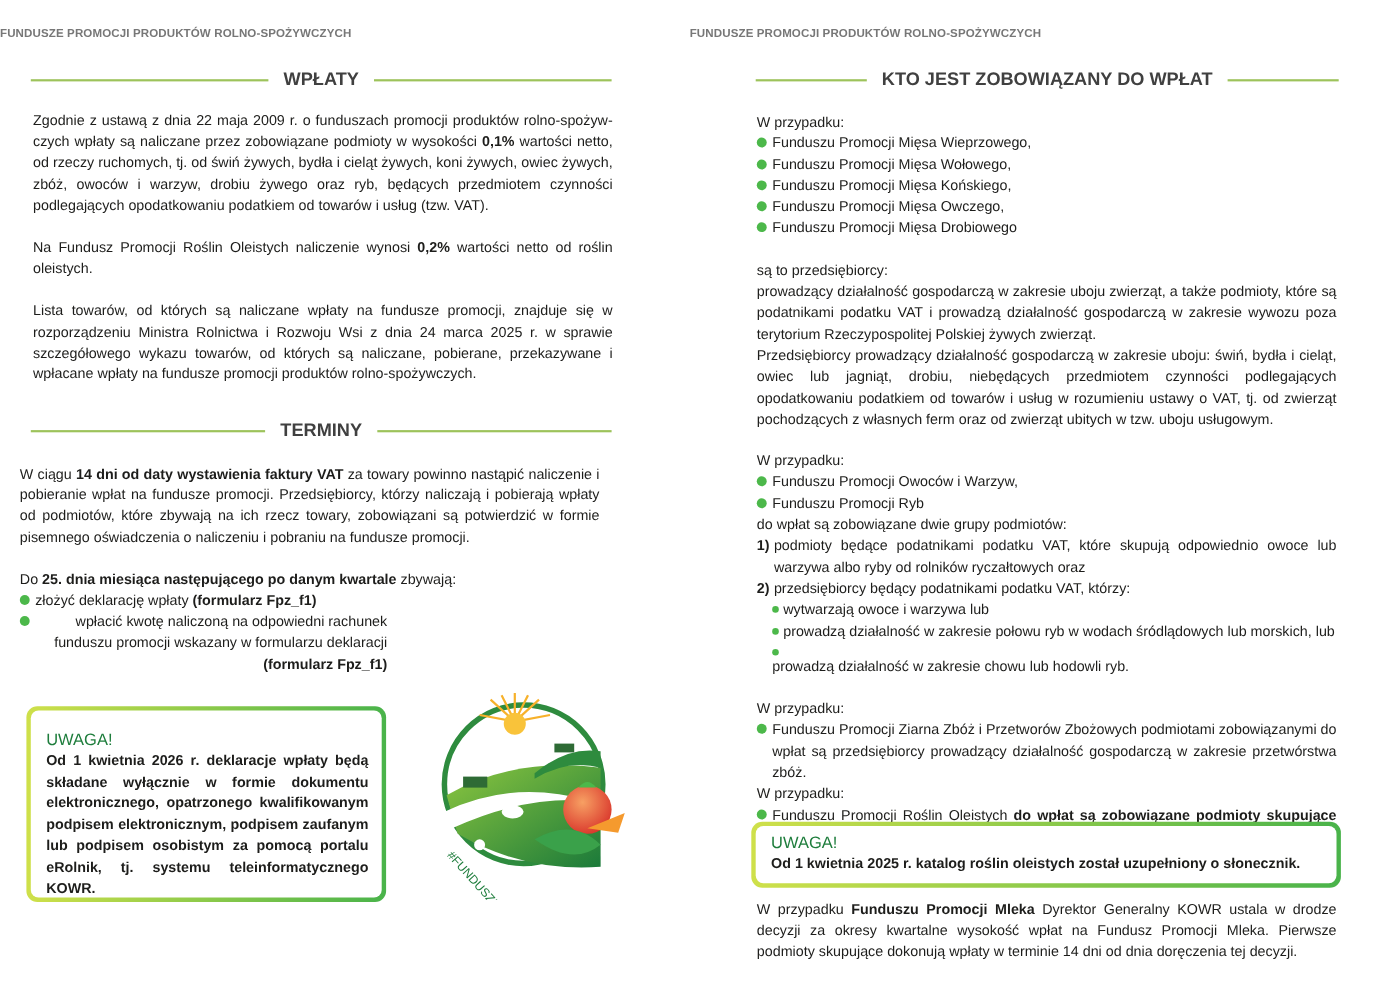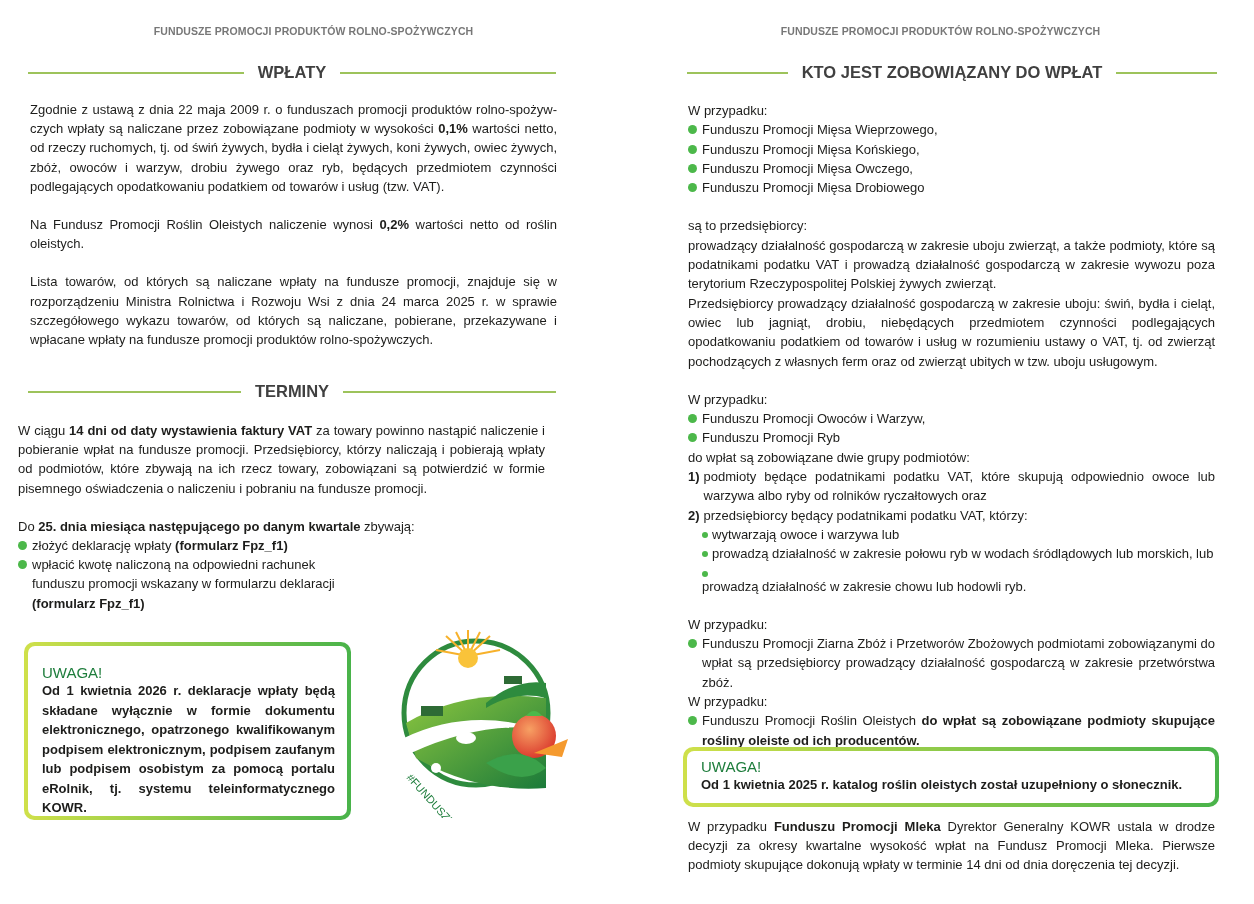--- a/index.html
+++ b/index.html
@@ -1,21 +1,21 @@
 <!DOCTYPE html>
 <html><head>
 <meta charset="utf-8">
 <style>
   html, body { margin:0; padding:0; background:#ffffff; }
   body { width:1254px; height:904px; position:relative; overflow:hidden;
          font-family:"Liberation Sans", sans-serif; color:#1d1d1b; }
   .page { position:absolute; top:0; height:904px; }
   .page.left { left:0; width:627px; }
   .page.right { left:627px; width:627px; }
-  .running-head { position:absolute; top:25px; left:0; right:0; text-align:center;
+  .running-head { position:absolute; top:25px; left:0; right:0; 
                   font-size:10.5px; font-weight:bold; color:#777; letter-spacing:0.1px; }
   .section-title { position:absolute; display:flex; align-items:center; }
   .section-title .rule { height:2px; background:#9dc35b; flex:1; }
   .section-title .ttl { color:#404040; font-weight:bold; font-size:16.5px; padding:0 14px; white-space:nowrap; }
   .txt { position:absolute; font-size:13px; line-height:19.2px; text-align:justify; }
   .txt p { margin:0; }
   .txt b { font-weight:bold; }
   .bl { display:flex; align-items:flex-start; }
   .dot { width:9px; height:9px; border-radius:50%; background:#4cb84a; margin-top:5px; margin-right:5px; flex:none; }
   .dot.sm { width:6px; height:6px; margin-top:7px; margin-right:4px; }
@@ -50,21 +50,21 @@
     <div class="rule"></div>
   </div>
 
   <div class="txt" style="left:18px; top:421px; width:527px;">
     <p><span>W ciągu </span><b>14 dni od daty wystawienia faktury VAT</b><span> za towary powinno nastąpić naliczenie i pobieranie wpłat na fundusze promocji. Przedsiębiorcy, którzy naliczają i pobierają wpłaty od podmiotów, które zbywają na ich rzecz towary, zobowiązani są potwierdzić w formie pisemnego oświadczenia o naliczeniu i pobraniu na fundusze promocji.</span></p>
     <p style="margin-top:19px; text-align:left;"><span>Do </span><b>25. dnia miesiąca następującego po danym kwartale</b><span> zbywają:</span></p>
     <div class="bl" style="text-align:left;">
       <span class="dot"></span>
       <span><span>złożyć deklarację wpłaty </span><b>(formularz Fpz_f1)</b></span>
     </div>
-    <div class="bl" style="text-align:left;">
+    <div class="bl" style="text-align:right;">
       <span class="dot"></span>
       <span style="width:320px;"><span>wpłacić kwotę naliczoną na odpowiedni rachunek funduszu promocji wskazany w formularzu deklaracji</span><br><b>(formularz Fpz_f1)</b></span>
     </div>
   </div>
 
   <div class="box" style="left:24px; top:642px; width:319px; height:170px;">
     <div class="inner" style="padding:18px 12px 0 14px;">
       <div class="uwaga">UWAGA!</div>
       <div class="boxtxt">Od 1 kwietnia 2026 r. deklaracje wpłaty będą składane wyłącznie w formie dokumentu elektronicznego, opatrzonego kwalifikowanym podpisem elektronicznym, podpisem zaufanym lub podpisem osobistym za pomocą portalu eRolnik, tj. systemu teleinformatycznego KOWR.</div>
     </div>
@@ -119,20 +119,24 @@
   </div>
 
   <div class="txt" style="left:61px; top:101px; width:527px; line-height:19.3px;">
     <p>W przypadku:</p>
     <div class="bl">
         <span class="dot"></span>
         <span>Funduszu Promocji Mięsa Wieprzowego,</span>
       </div>
     <div class="bl">
         <span class="dot"></span>
+        <span>Funduszu Promocji Mięsa Wołowego,</span>
+      </div>
+    <div class="bl">
+        <span class="dot"></span>
         <span>Funduszu Promocji Mięsa Końskiego,</span>
       </div>
     <div class="bl">
         <span class="dot"></span>
         <span>Funduszu Promocji Mięsa Owczego,</span>
       </div>
     <div class="bl">
         <span class="dot"></span>
         <span>Funduszu Promocji Mięsa Drobiowego</span>
       </div>

